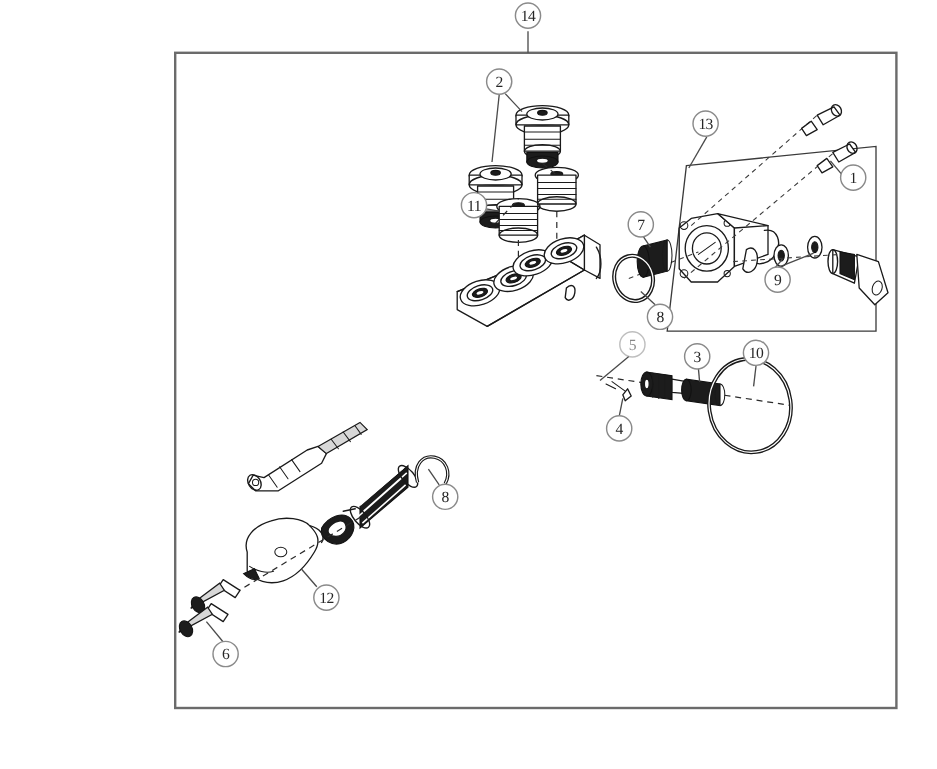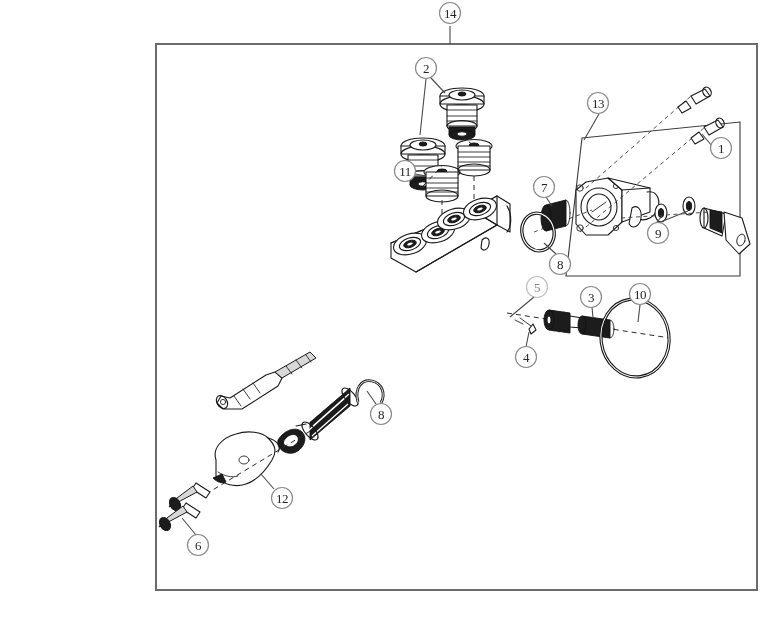--- a/index.html
+++ b/index.html
@@ -10,21 +10,21 @@
   }
   body {
     width: 781px;
     height: 641px;
     position: relative;
     font-family: "Liberation Serif", serif;
     overflow: hidden;
   }
   #stage {
     position: absolute;
-    left: 10px; top: 0;
+    left: 0; top: 0;
     width: 671px;
     height: 641px;
   }
   #stage svg {
     display: block;
   }
   .frame-rect {
     fill: #ffffff;
     stroke: #6b6b6b;
     stroke-width: 2;

